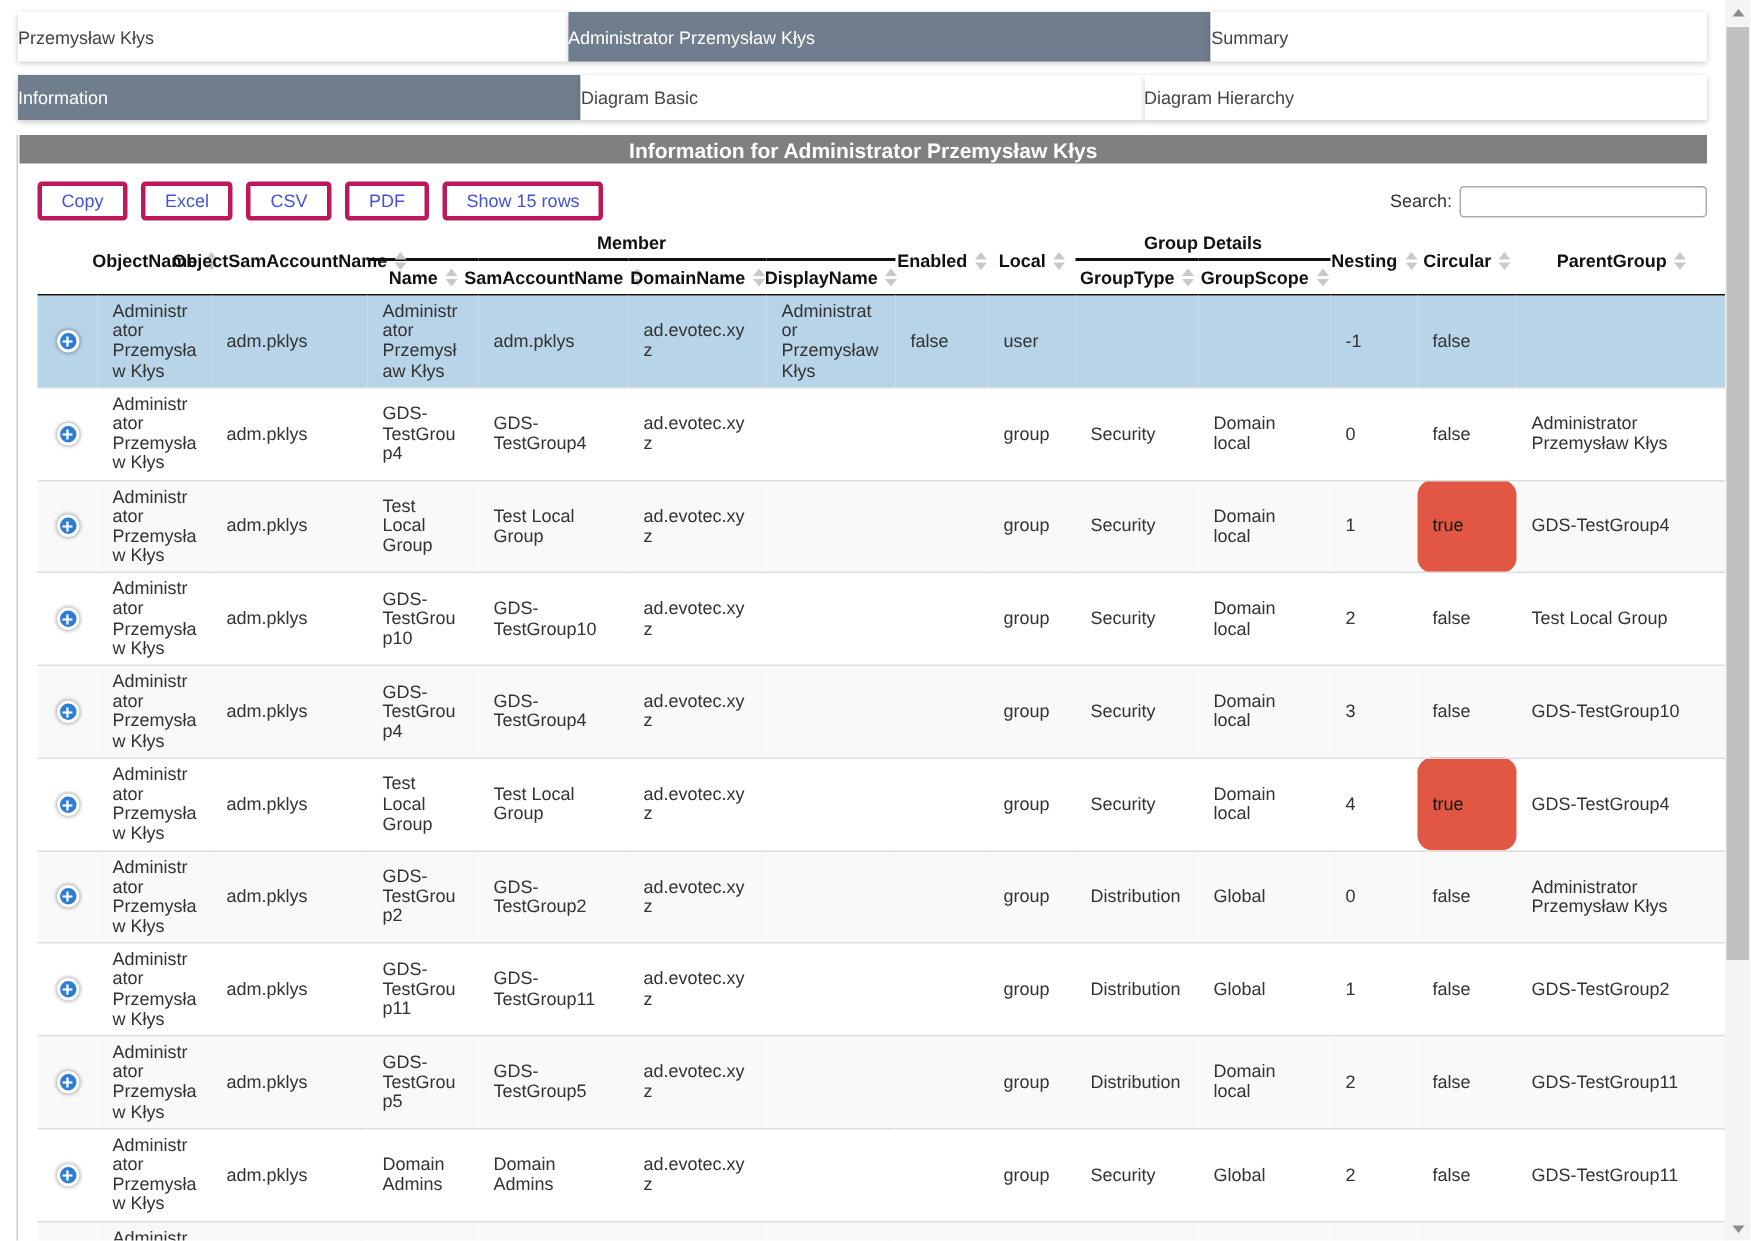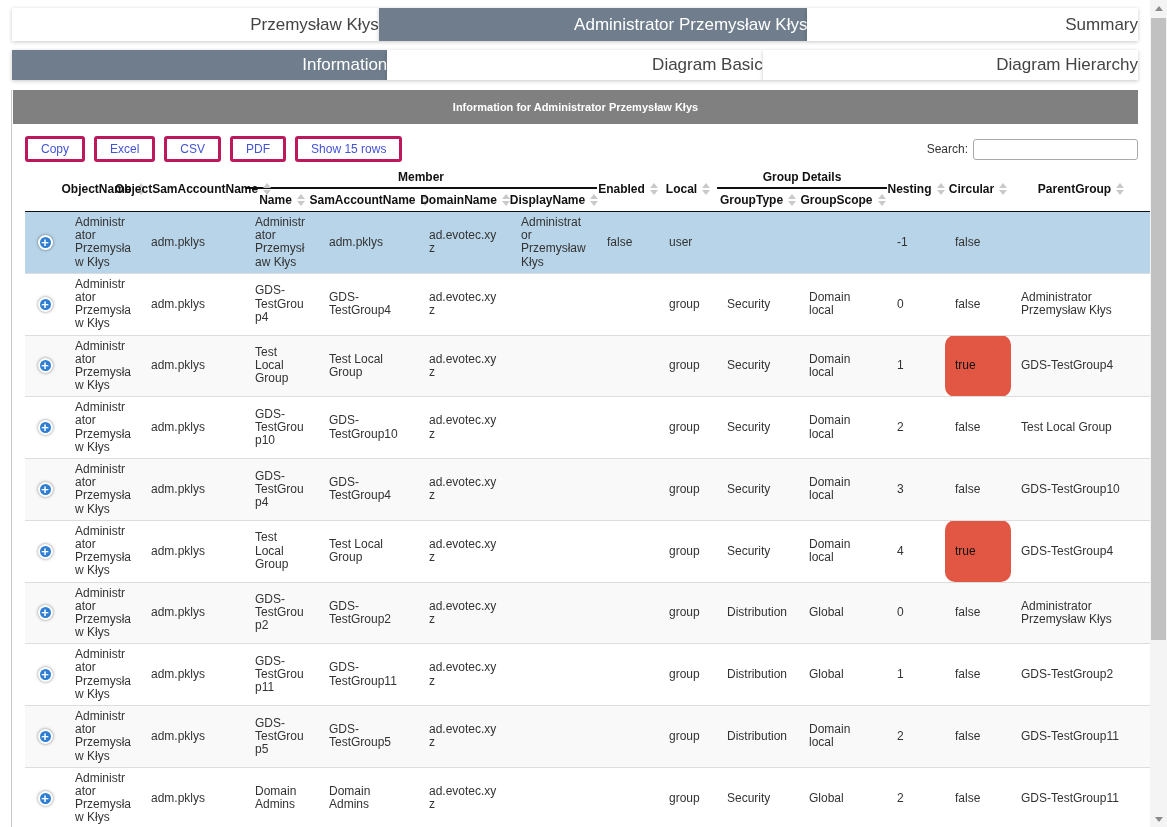--- a/index.html
+++ b/index.html
@@ -19,35 +19,35 @@
     width:1167px;height:827px;overflow:hidden;position:relative;
     background:#ffffff;font-family:"Liberation Sans",sans-serif;color:#333;
   }
   .content{width:1150px;}
 
   
   .tabs-row{display:flex;margin:0 12px;}
   .tabs-row1{margin-top:8px;height:33px;}
   .tabs-row2{margin-top:9px;height:30px;}
   .tab{
-    display:flex;align-items:center;justify-content:flex-end;
-    background:#fff;color:#444;font-size:17px;cursor:pointer;
+    display:flex;align-items:center;justify-content:flex-start;
+    background:#fff;color:#444;font-size:12px;cursor:pointer;
     box-shadow:0 1px 4px rgba(0,0,0,0.22);
   }
   .tab.active{background:var(--tab-active-bg);color:#fff;}
   .tabs-row1 .tab:nth-child(1){flex:366;}
   .tabs-row1 .tab:nth-child(2){flex:428;}
   .tabs-row1 .tab:nth-child(3){flex:330;}
   .tabs-row2 .tab{flex:1;}
 
   
   .panel{margin:10px 0 0 11px;border-left:1px solid #c9c9c9;padding-left:1px;min-height:720px;}
   .title-bar{
-    height:34px;margin-right:12px;background:var(--title-bar-bg);
-    color:#fff;font-size:11px;font-weight:bold;
+    height:19px;margin-right:12px;background:var(--title-bar-bg);
+    color:#fff;font-size:14px;font-weight:bold;
     display:flex;align-items:center;justify-content:center;
   }
 
   
   .toolbar{display:flex;align-items:center;justify-content:space-between;margin:13px 12px 0 12px;height:24px;}
   .btn-group{display:flex;gap:9px;}
   .dt-button{
     background:#fff;border:3px solid #be185d;border-radius:3px;
     color:var(--button-text);font-size:12px;font-family:"Liberation Sans",sans-serif;
     padding:3px 13px;cursor:pointer;line-height:1.2;

